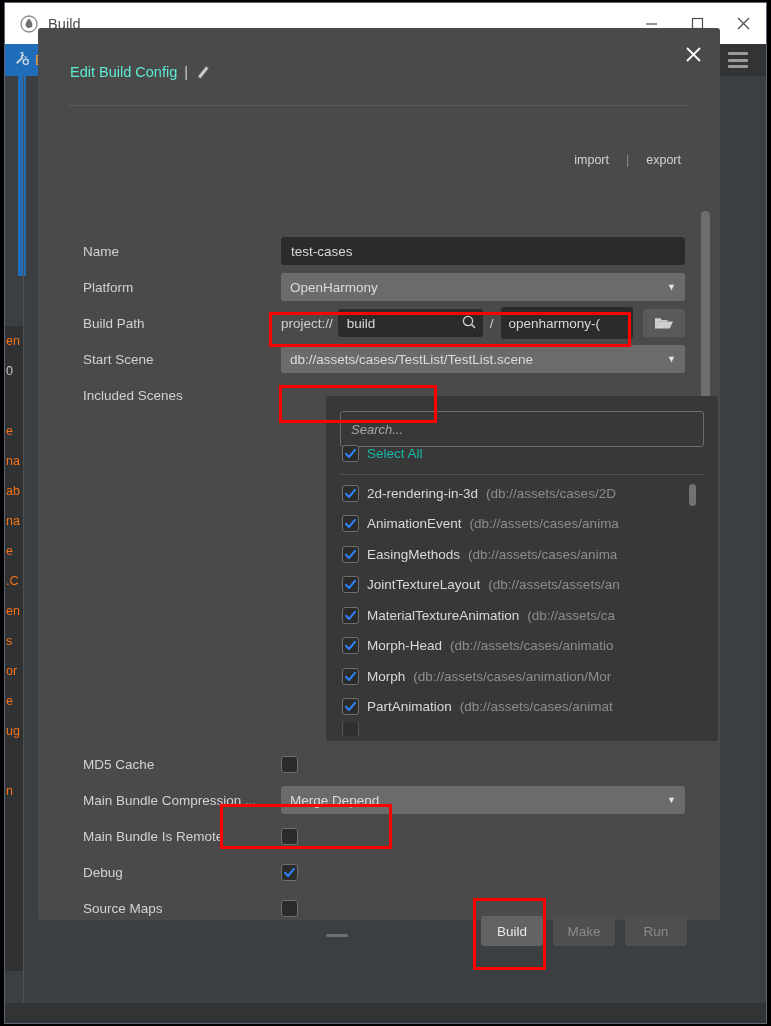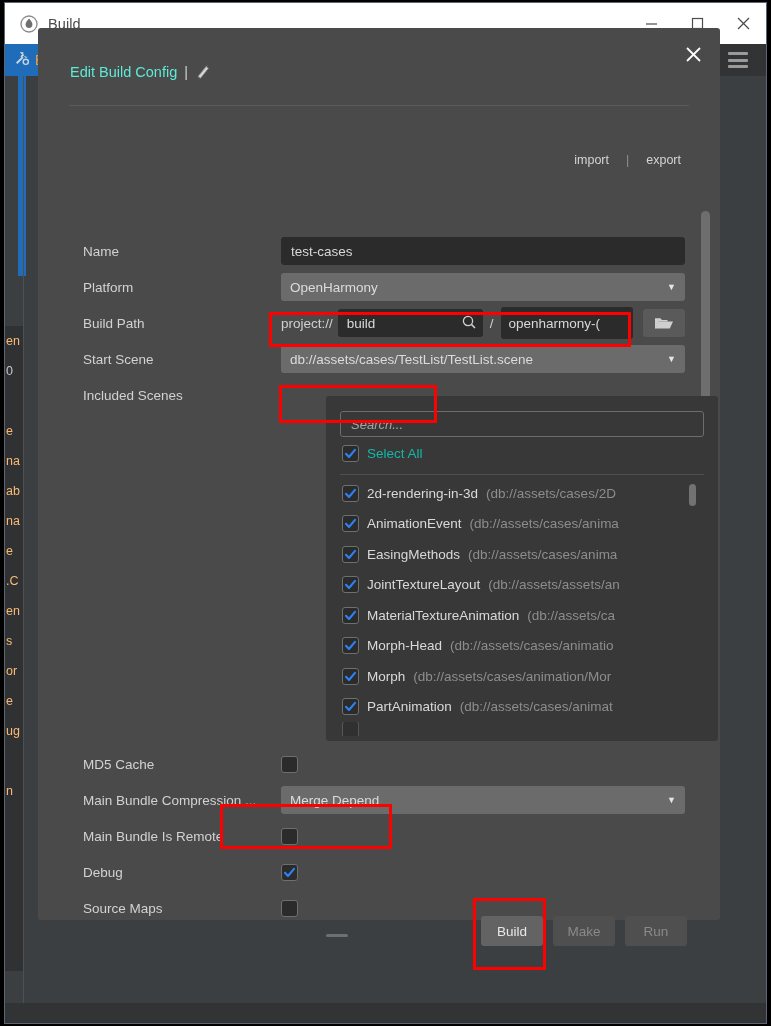--- a/index.html
+++ b/index.html
@@ -79,21 +79,21 @@
     background: #3c3f41;
   }
   
   #bg-left-panel {
     position: absolute; left: 0; top: 250px;
     width: 18px; bottom: 54px;
     background: #2f3133;
     overflow: hidden;
   }
   #bg-left-panel .frag {
-    font-size: 12.5px; color: #fdba74;
+    font-size: 12.5px; color: #f97316;
     height: 30px; line-height: 30px;
     padding-left: 1px;
     white-space: nowrap;
   }
   #bg-left-panel .frag.num { color: #c8c8c8; }
   #bg-blue-strip {
     position: absolute; left: 13px; top: 0;
     width: 8px; height: 200px;
     background: #1f6cb8;
   }
@@ -239,21 +239,21 @@
   
   #scenes-panel {
     position: absolute;
     left: 288px; top: 368px;
     width: 392px; height: 345px;
     background: #383838;
     border-radius: 3px;
   }
   #scene-search {
     position: absolute; left: 14px; top: 15px;
-    width: 364px; height: 26px;
+    width: 364px; height: 36px;
     background: #383838;
     border: 1px solid #6d6d6d;
     border-radius: 3px;
     display: flex; align-items: center;
     padding-left: 10px;
     font-size: 13px; font-style: italic; color: #a6a6a6;
   }
   #select-all-row {
     position: absolute; left: 16px; top: 49px;
     display: flex; align-items: center; gap: 8px;

